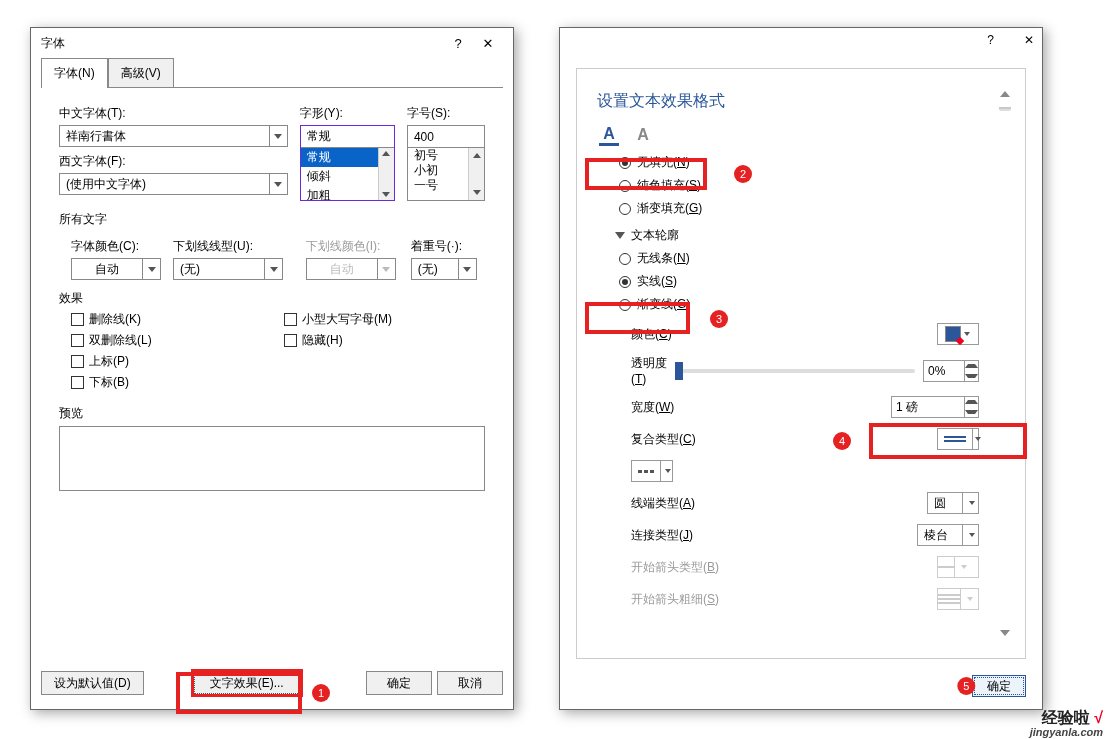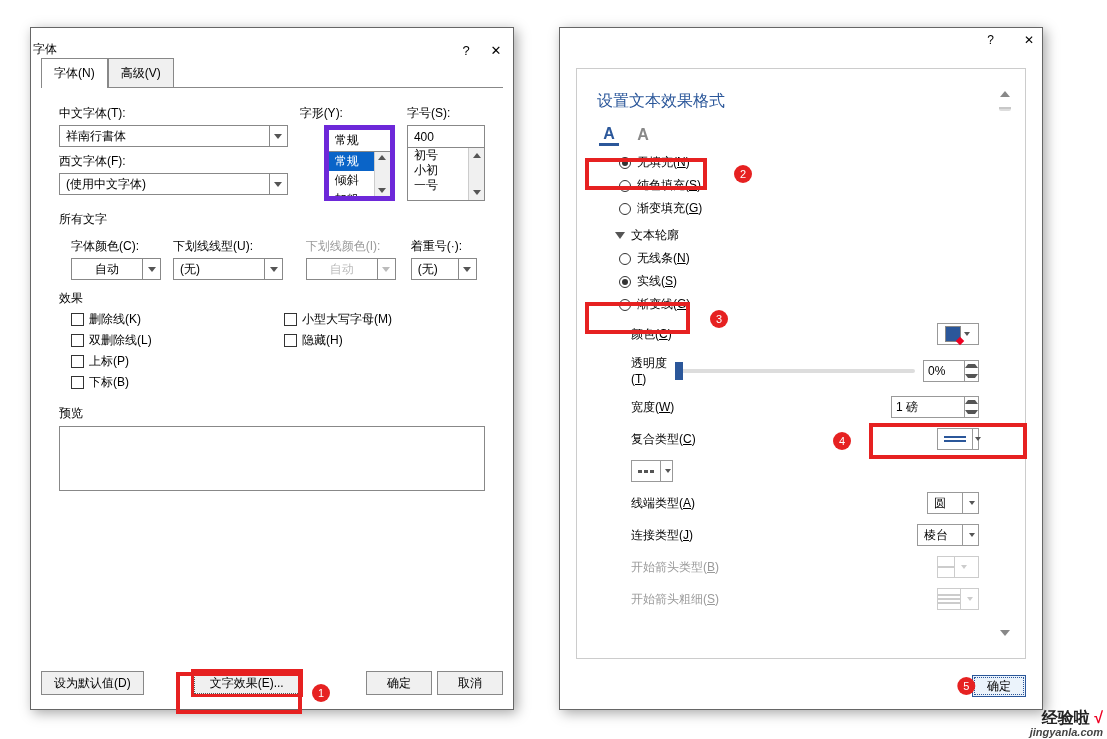--- a/index.html
+++ b/index.html
@@ -1,21 +1,21 @@
 <!DOCTYPE html>
 <html><head>
 <meta charset="utf-8">
 <style>
   * { box-sizing: border-box; }
   body { margin:0; font-family: "Microsoft YaHei", sans-serif; font-size:12px; background:#fff; color:#000; }
   .canvas { position:relative; width:1107px; height:739px; }
   .dialog { position:absolute; background:#fff; border:1px solid #666; box-shadow:3px 3px 12px rgba(0,0,0,0.35); }
   .d1 { left:30px; top:27px; width:484px; height:683px; }
   .d2 { left:559px; top:27px; width:484px; height:683px; }
-  .titlebar { display:flex; align-items:flex-end; height:30px; padding:0 2px; }
+  .titlebar { display:flex; align-items:center; height:30px; padding:0 10px; }
   .titlebar .title { flex:1; }
   .titlebar .help, .titlebar .close { width:30px; text-align:center; cursor:default; font-size:13px; }
   .wndclose { position:absolute; top:5px; right:8px; }
   .wndhelp { position:absolute; top:5px; right:48px; }
 
   
   .tabs { display:flex; margin:0 10px; }
   .tab { padding:6px 12px; border:1px solid #888; border-bottom:none; margin-right:0; cursor:default; }
   .tab.active { background:#fff; position:relative; z-index:2; }
   .tab.inactive { background:#f0f0f0; }
@@ -26,21 +26,21 @@
   .lblgrey { color:#9a9a9a; }
   .select { display:flex; align-items:center; height:22px; border:1px solid #888; background:#fff; }
   .select .selval { flex:1; padding:0 6px; overflow:hidden; white-space:nowrap; }
   .select .selbtn { width:18px; height:100%; border-left:1px solid #888; display:flex; align-items:center; justify-content:center; }
   .chev { width:0; height:0; border-left:4px solid transparent; border-right:4px solid transparent; border-top:5px solid #555; }
   .chevg { border-top-color:#bbb; }
 
   .row { display:flex; gap:12px; }
   .col { display:flex; flex-direction:column; }
 
-  .listbox { border:5px solid #6d28d9; height:52px; overflow:hidden; position:relative;margin-left:24px; }
+  .listbox { border:1px solid #6d28d9; height:52px; overflow:hidden; position:relative; }
   .listbox .inputrow { height:22px; display:flex; align-items:center; padding:0 6px; border-bottom:1px solid #888; }
   .listbox .opts { position:relative; }
   .listbox .opt { padding:1px 6px; }
   .listbox .sel { background:#0a64c8; color:#fff; }
   .listbox .sb { position:absolute; right:0; top:22px; bottom:0; width:16px; background:#f0f0f0; border-left:1px solid #ccc; display:flex; flex-direction:column; justify-content:space-between; }
   .sbarrow { width:0; height:0; margin:3px auto; border-left:4px solid transparent; border-right:4px solid transparent; }
   .sbup { border-bottom:5px solid #555; }
   .sbdn { border-top:5px solid #555; }
 
   .listbox2 { border:1px solid #888; height:52px; overflow:hidden; position:relative; }

